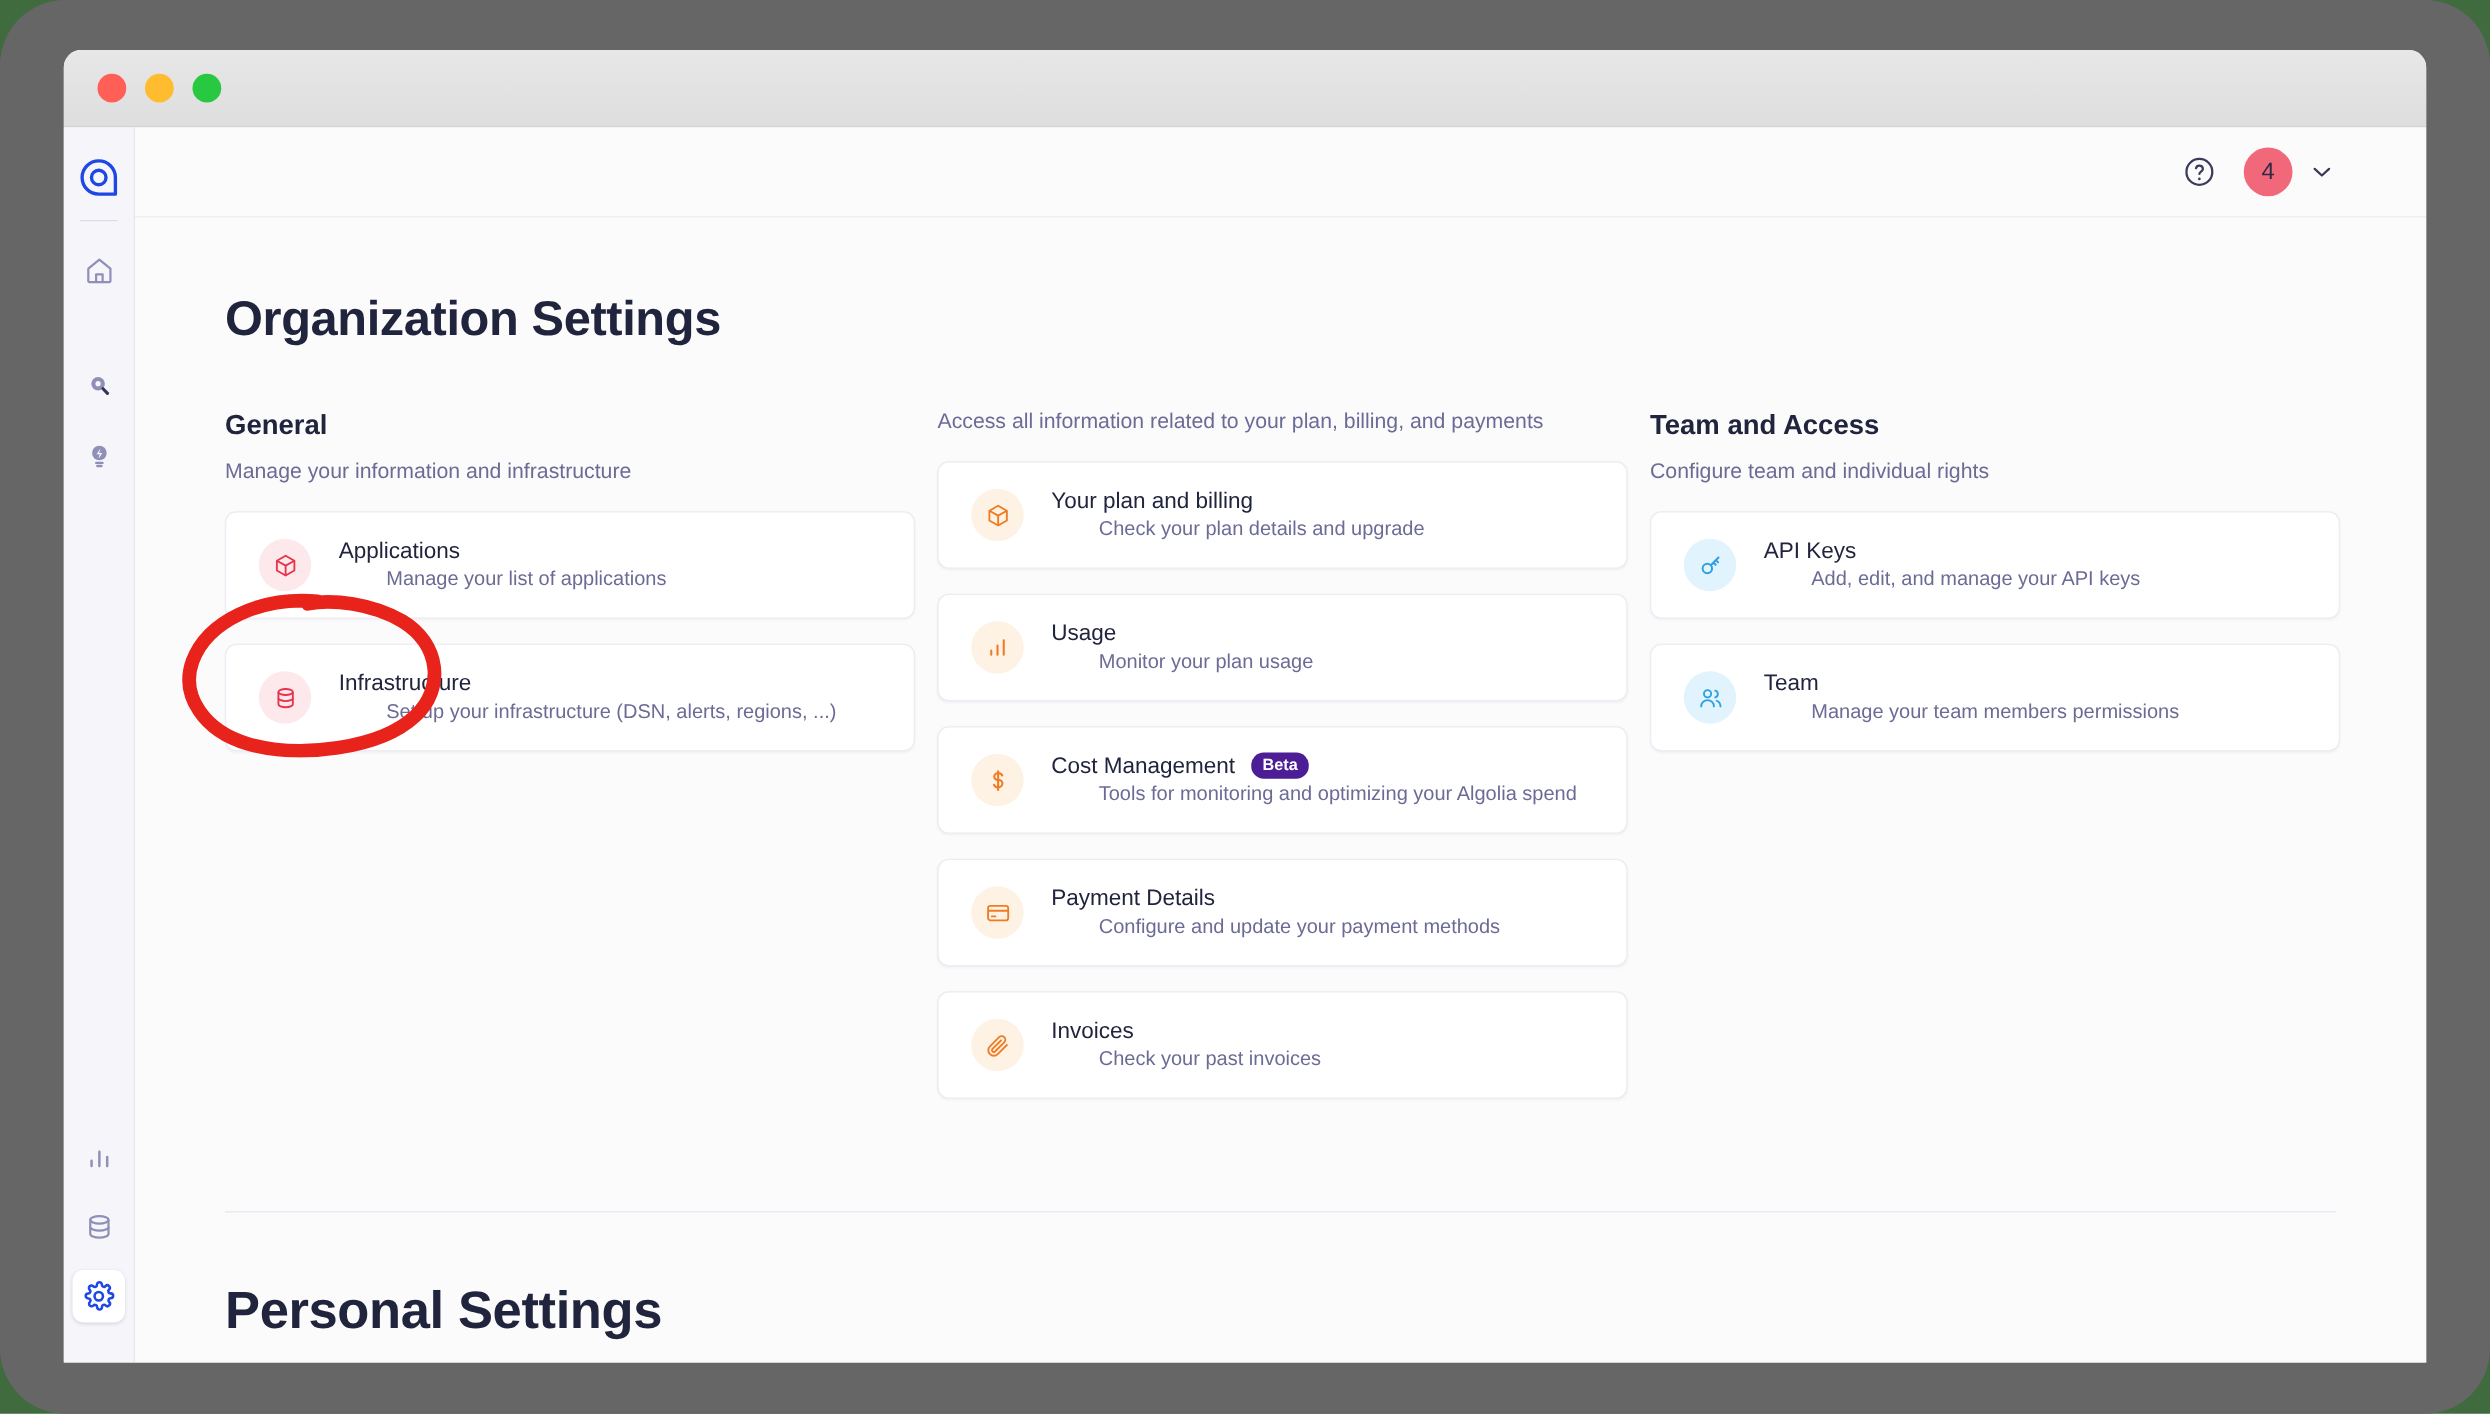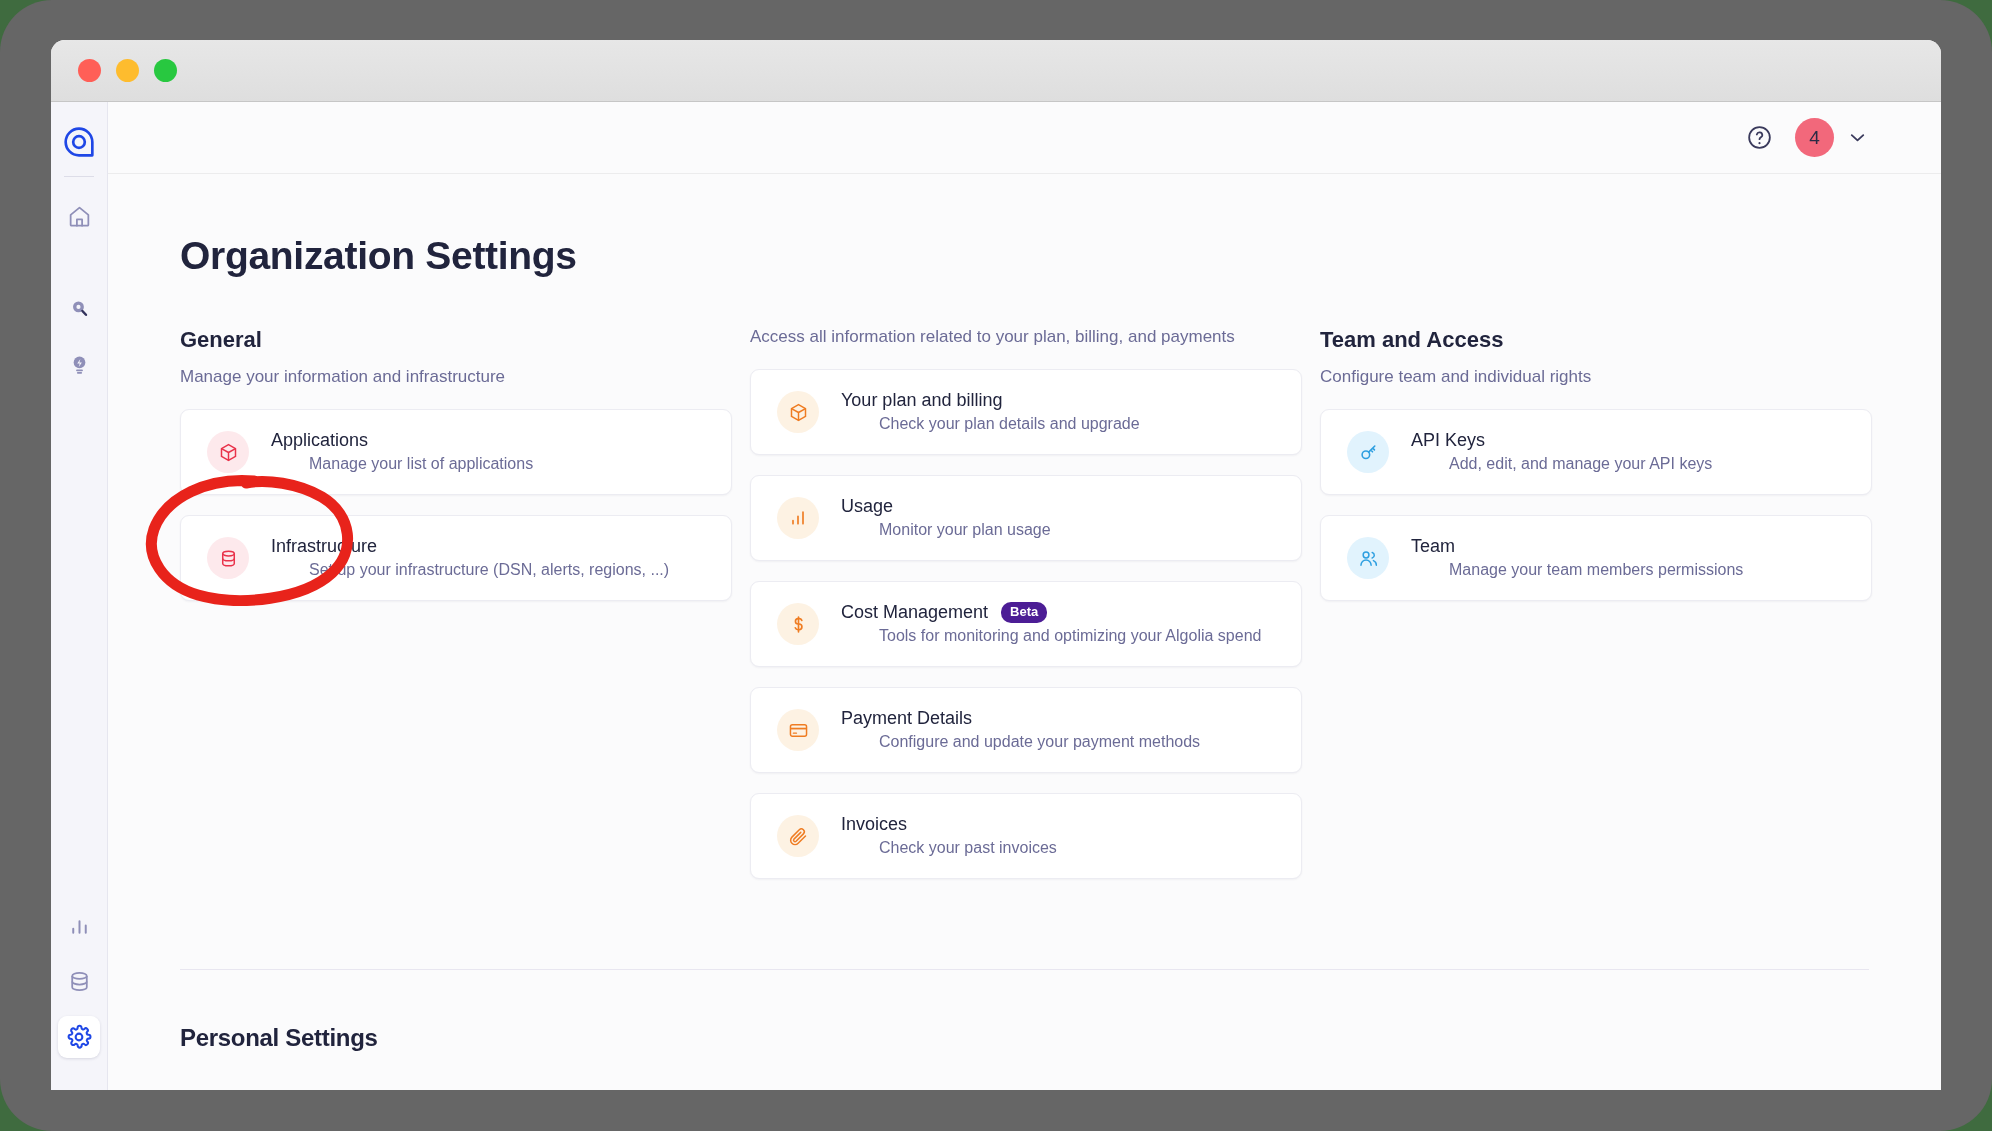--- a/index.html
+++ b/index.html
@@ -209,21 +209,21 @@
     white-space: nowrap;
     margin-left: 38px;
   }
 
   .divider {
     height: 1px;
     background: #e8e6f0;
     margin: 22px 0 0 0;
   }
   .personal-title {
-    font-size: 24px;
+    font-size: 42px;
     font-weight: 600;
     color: #21243d;
     letter-spacing: -0.3px;
     margin-top: 54px;
   }
 
   
   .annotation {
     position: absolute;
     left: 28px;

